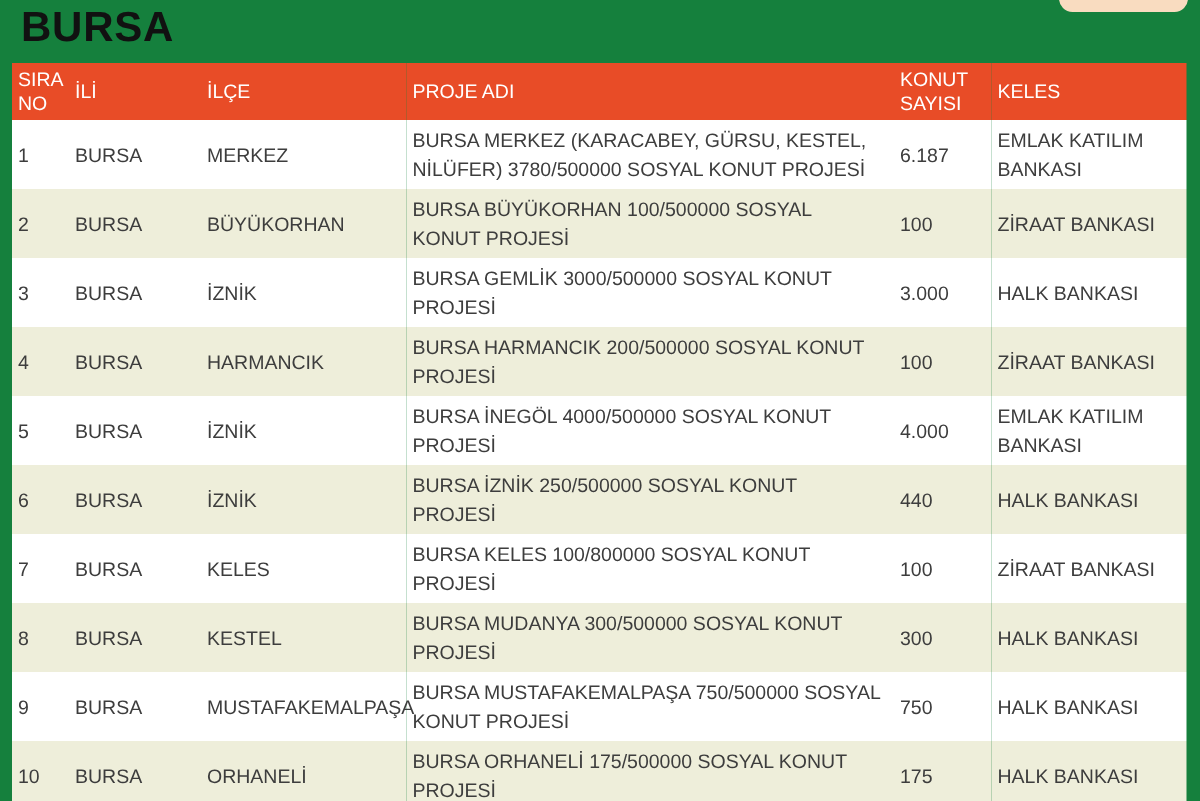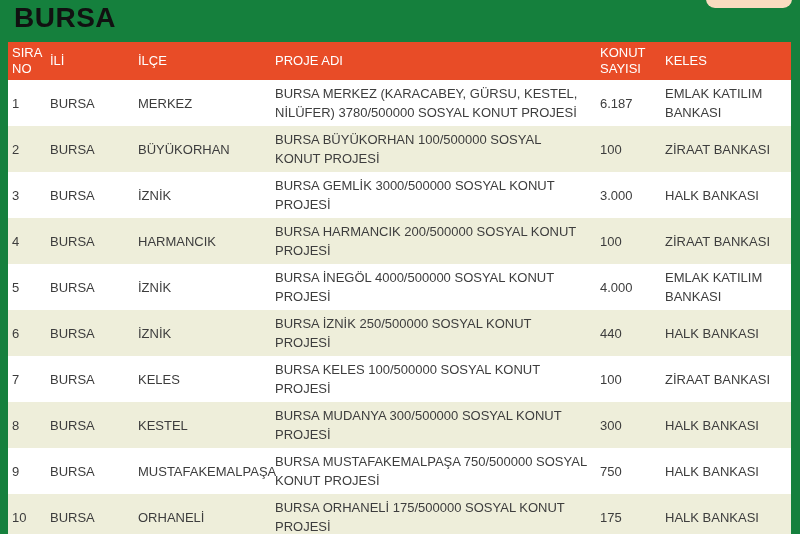--- a/index.html
+++ b/index.html
@@ -114,21 +114,21 @@
           <td>BURSA</td>
           <td>İZNİK</td>
           <td>BURSA İZNİK 250/500000 SOSYAL KONUT PROJESİ</td>
           <td>440</td>
           <td>HALK BANKASI</td>
         </tr>
         <tr>
           <td>7</td>
           <td>BURSA</td>
           <td>KELES</td>
-          <td>BURSA KELES 100/500000 SOSYAL KONUT PROJESİ</td>
+          <td>BURSA KELES 100/800000 SOSYAL KONUT PROJESİ</td>
           <td>100</td>
           <td>ZİRAAT BANKASI</td>
         </tr>
         <tr class="alt">
           <td>8</td>
           <td>BURSA</td>
           <td>KESTEL</td>
           <td>BURSA MUDANYA 300/500000 SOSYAL KONUT PROJESİ</td>
           <td>300</td>
           <td>HALK BANKASI</td>

